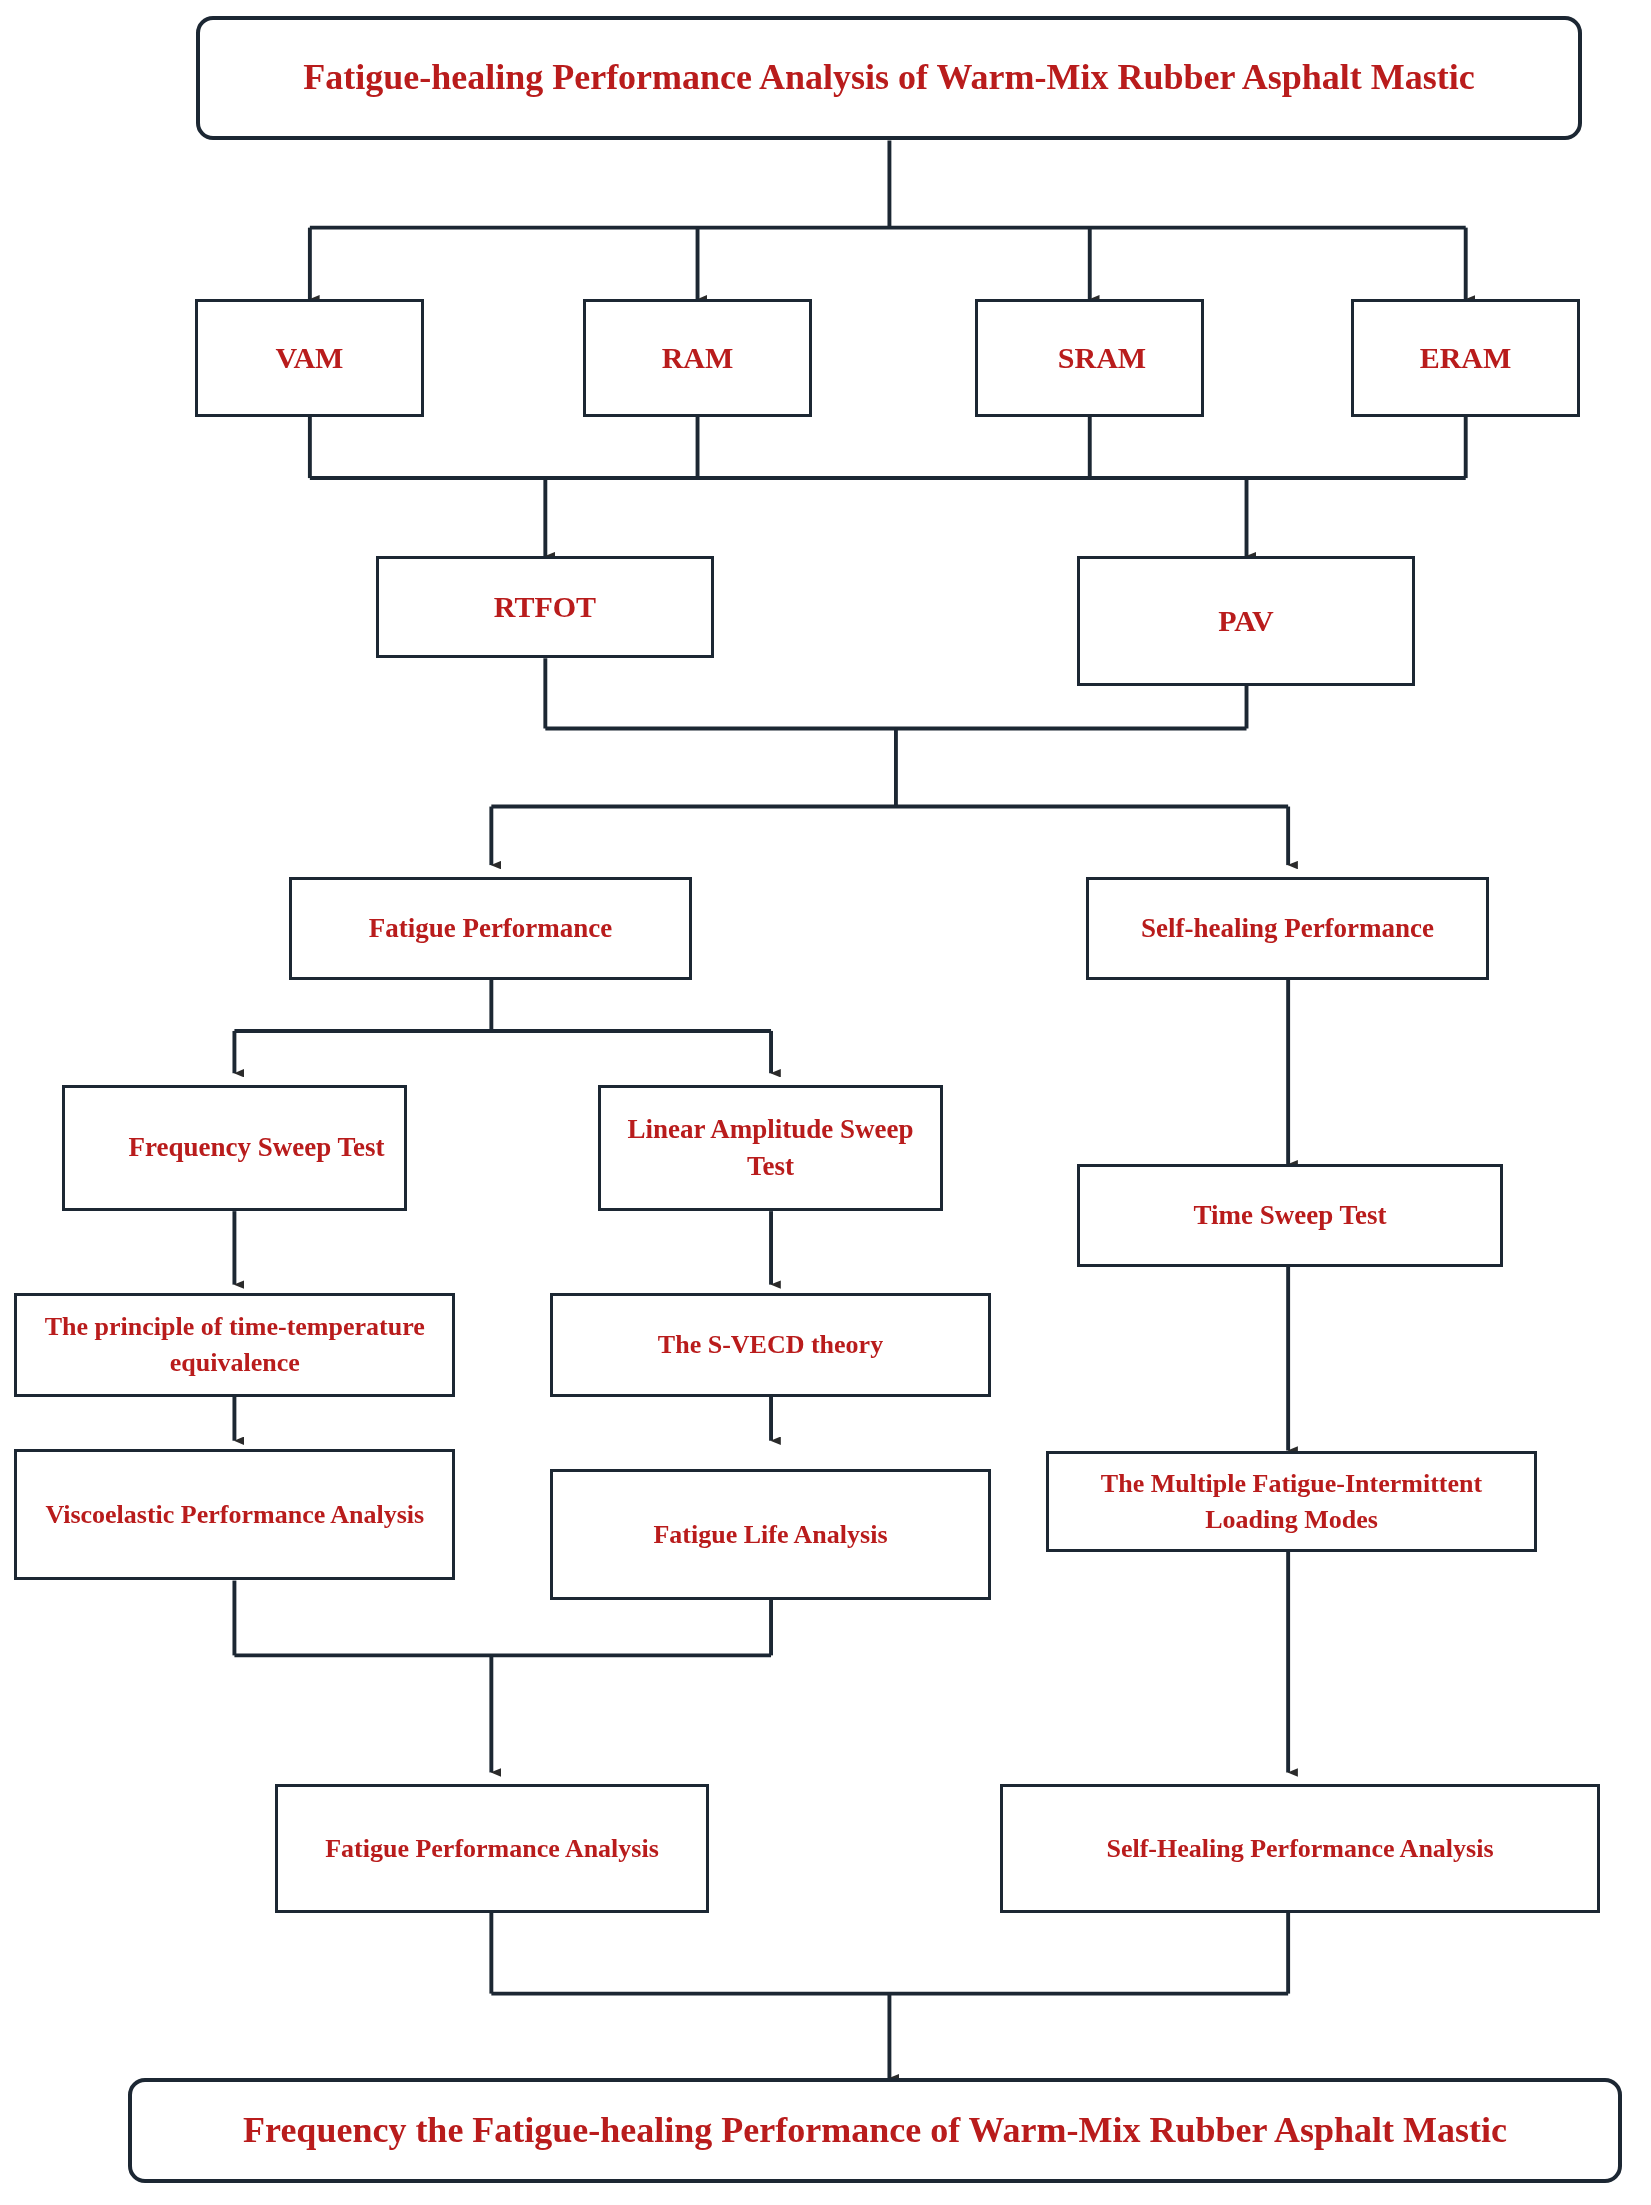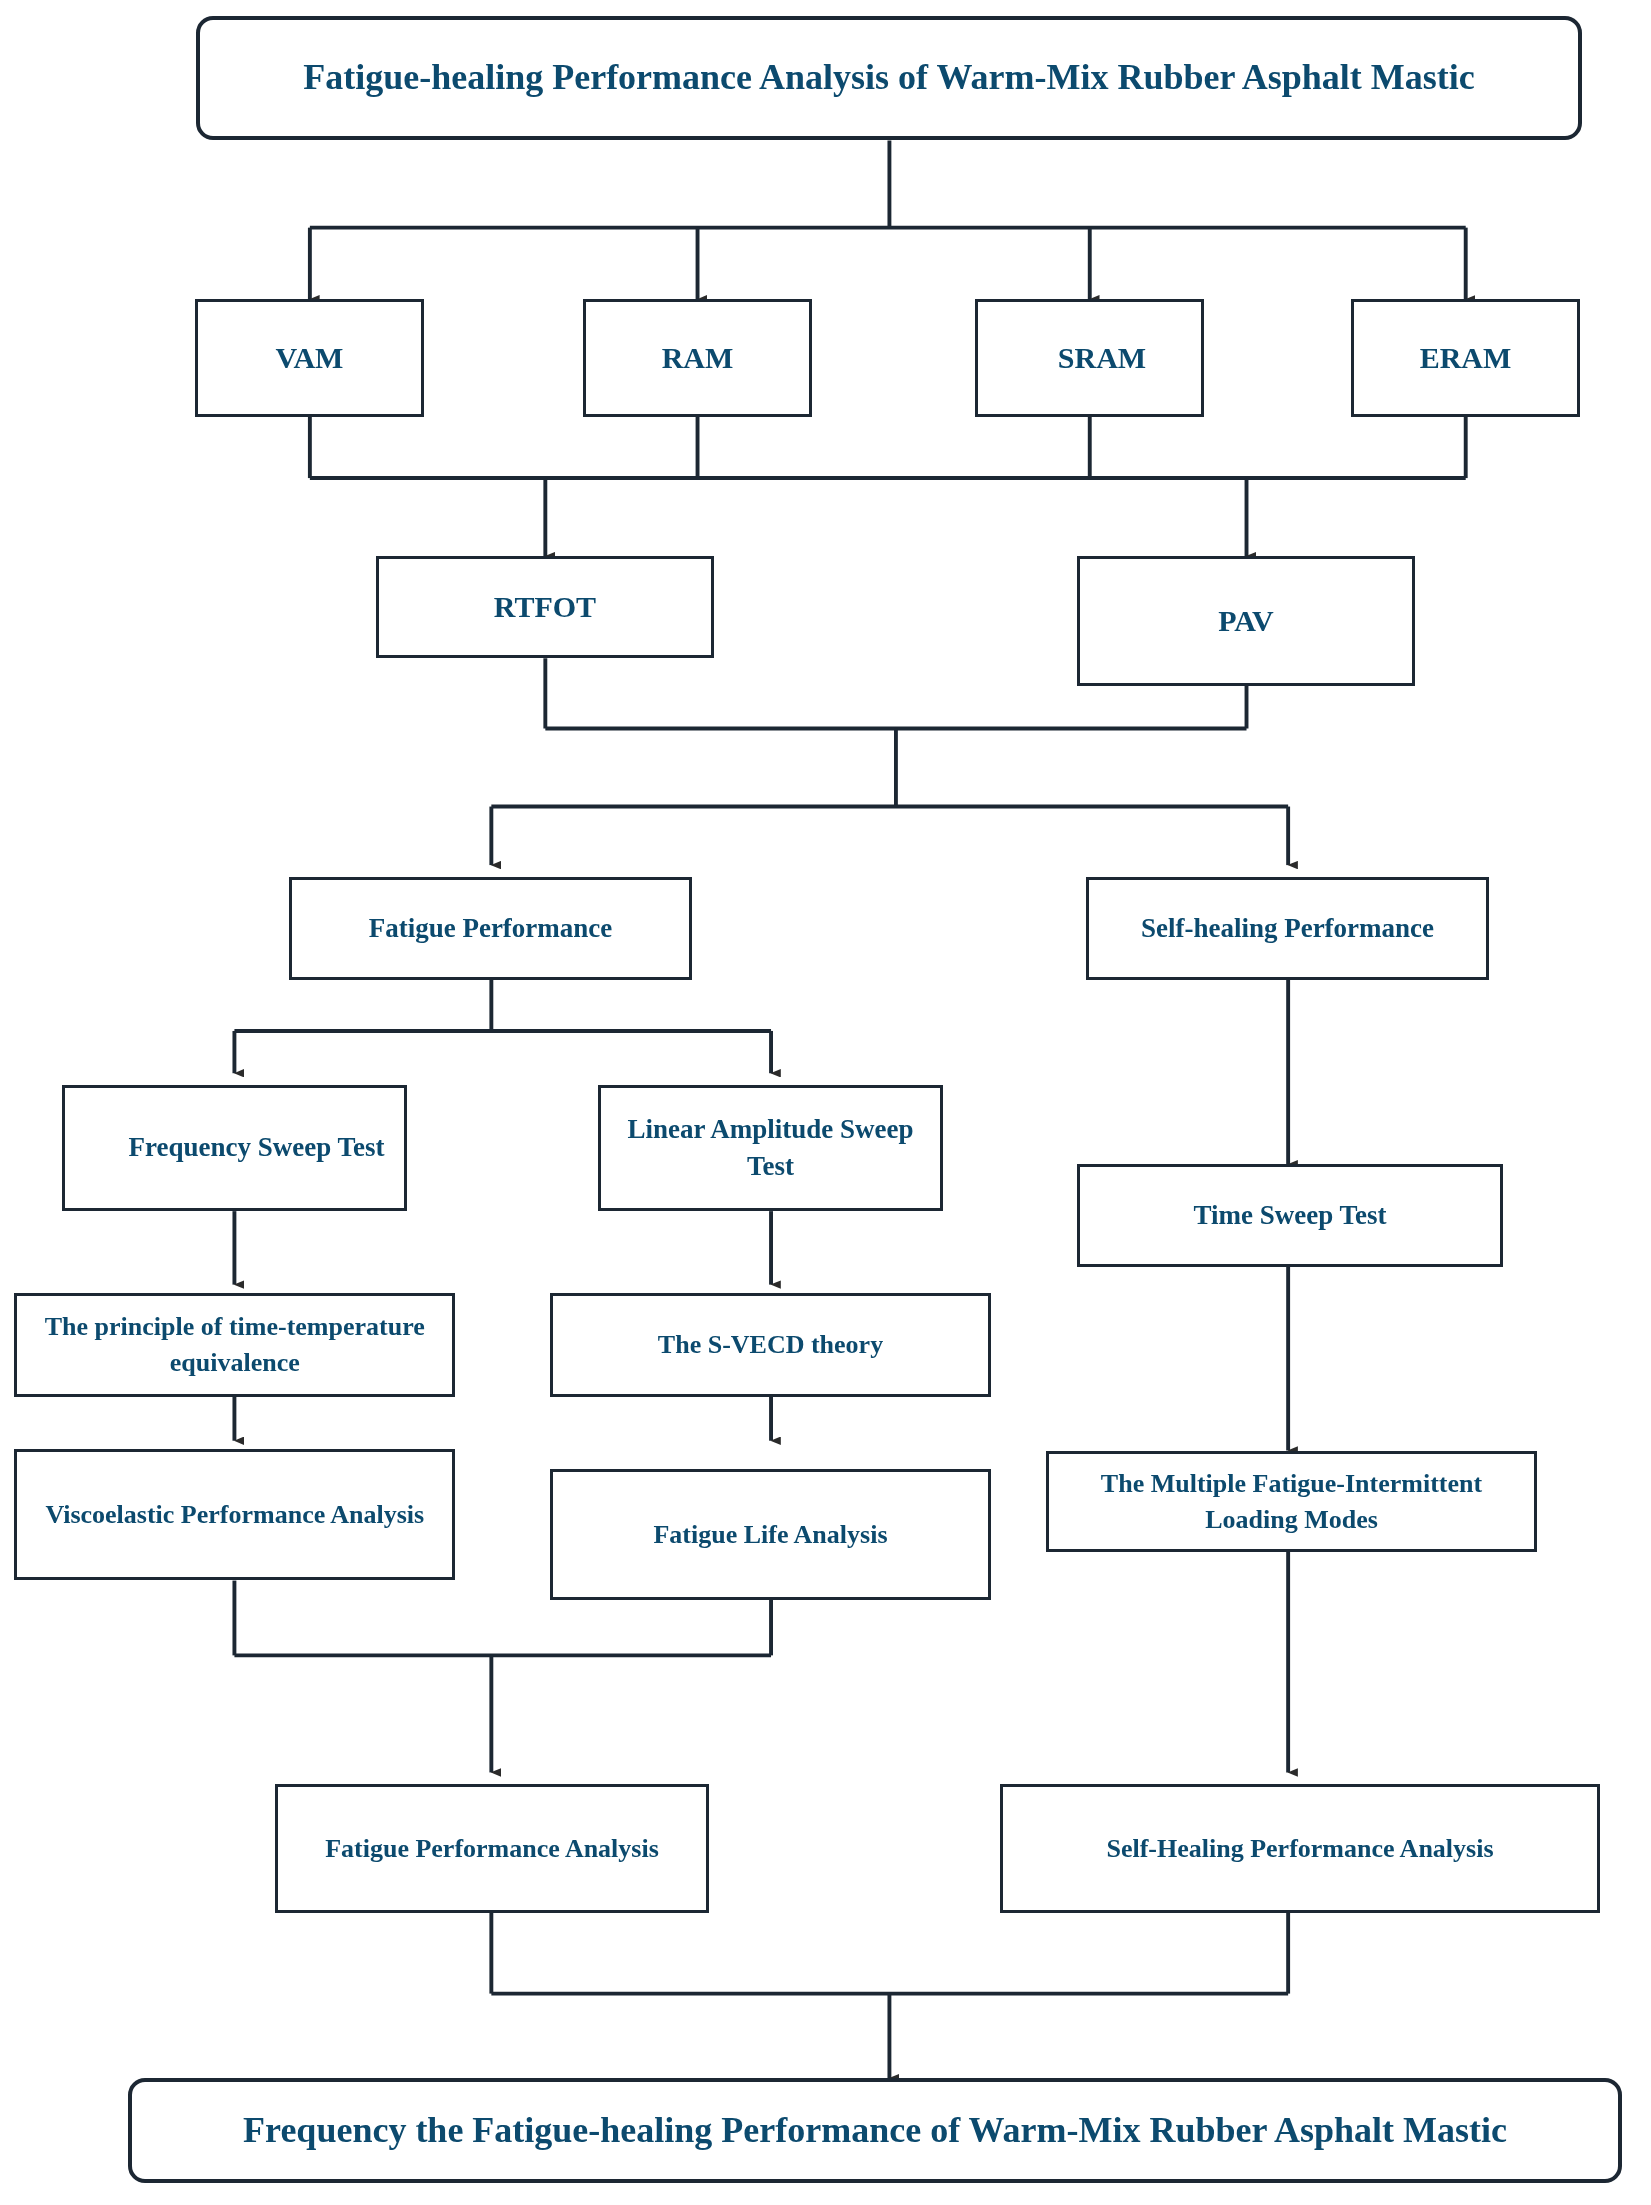--- a/index.html
+++ b/index.html
@@ -2,21 +2,21 @@
 <html style="font-size:10.4px"><head>
 <meta charset="utf-8">
 <style>
   html,body{margin:0;padding:0;background:#ffffff;}
   body{width:1652px;height:2205px;position:relative;overflow:hidden;
        font-family:"Liberation Serif", serif;}
   #stage{position:relative;width:1652px;height:2205px;background:#fff;}
   svg#wires{position:absolute;left:0;top:0;width:1652px;height:2205px;}
   .node{position:absolute;box-sizing:border-box;background:#ffffff;
         border:3.3px solid #1c2733;display:flex;align-items:center;
-        justify-content:center;text-align:center;color:#0c4a6e;
+        justify-content:center;text-align:center;color:#b91c1c;
         font-weight:bold;line-height:1.38;}
   .node.rounded{border-radius:17px;border-width:4.6px;}
   .node .lbl{display:block;padding:0 6.5px;width:100%;}
   .t-title{font-size:36px;}
   .t-big{font-size:30px;}
   .t-med{font-size:27px;}
   .t-sm{font-size:26px;}
 </style>
 </head>
 <body>

